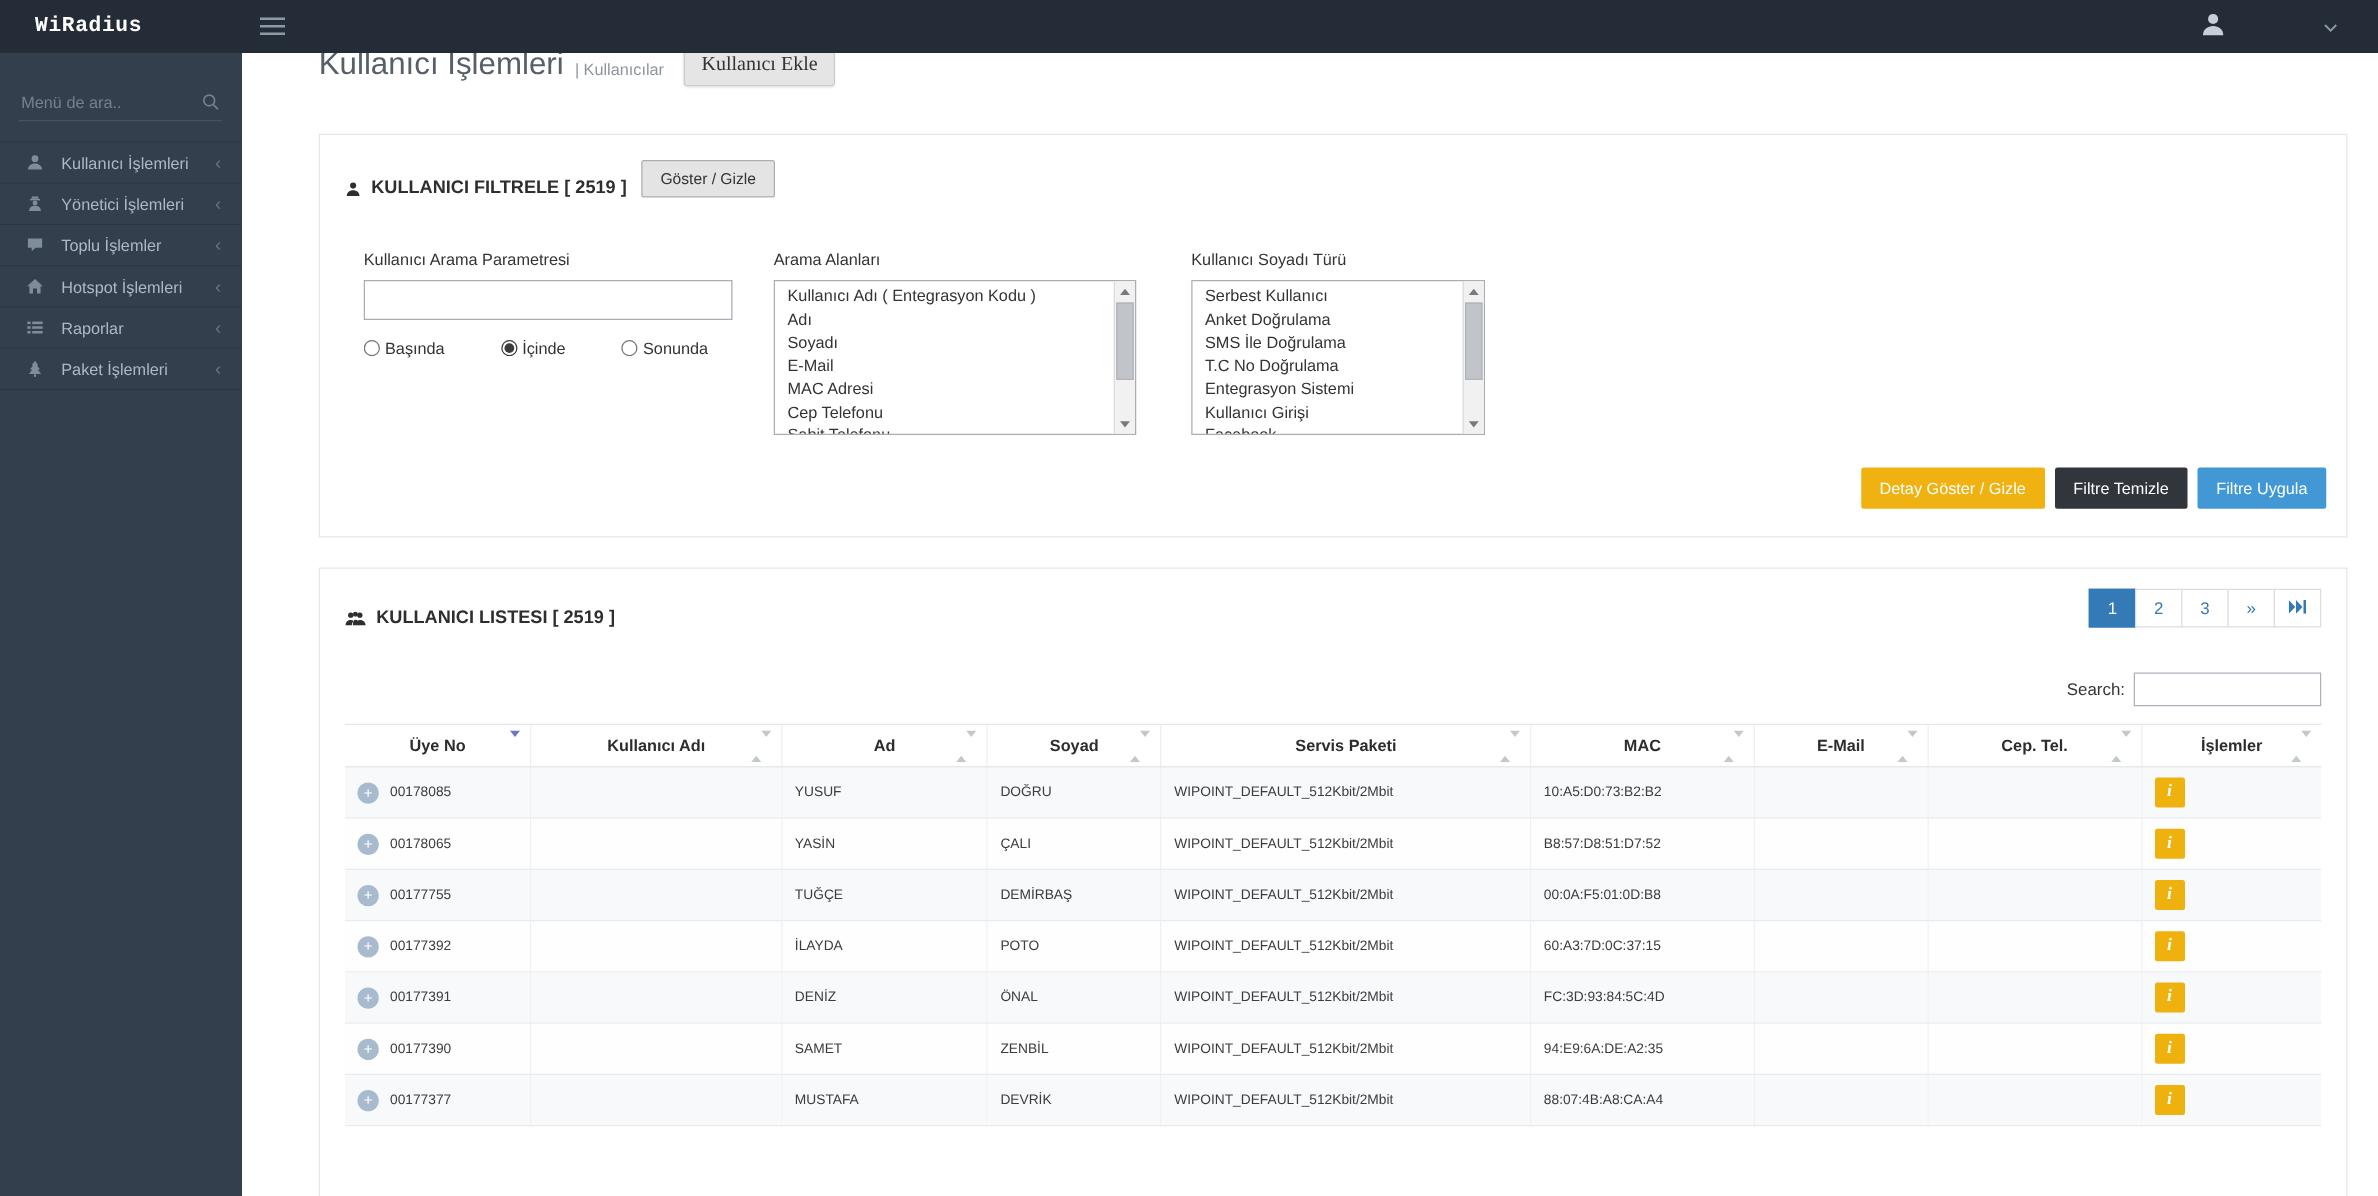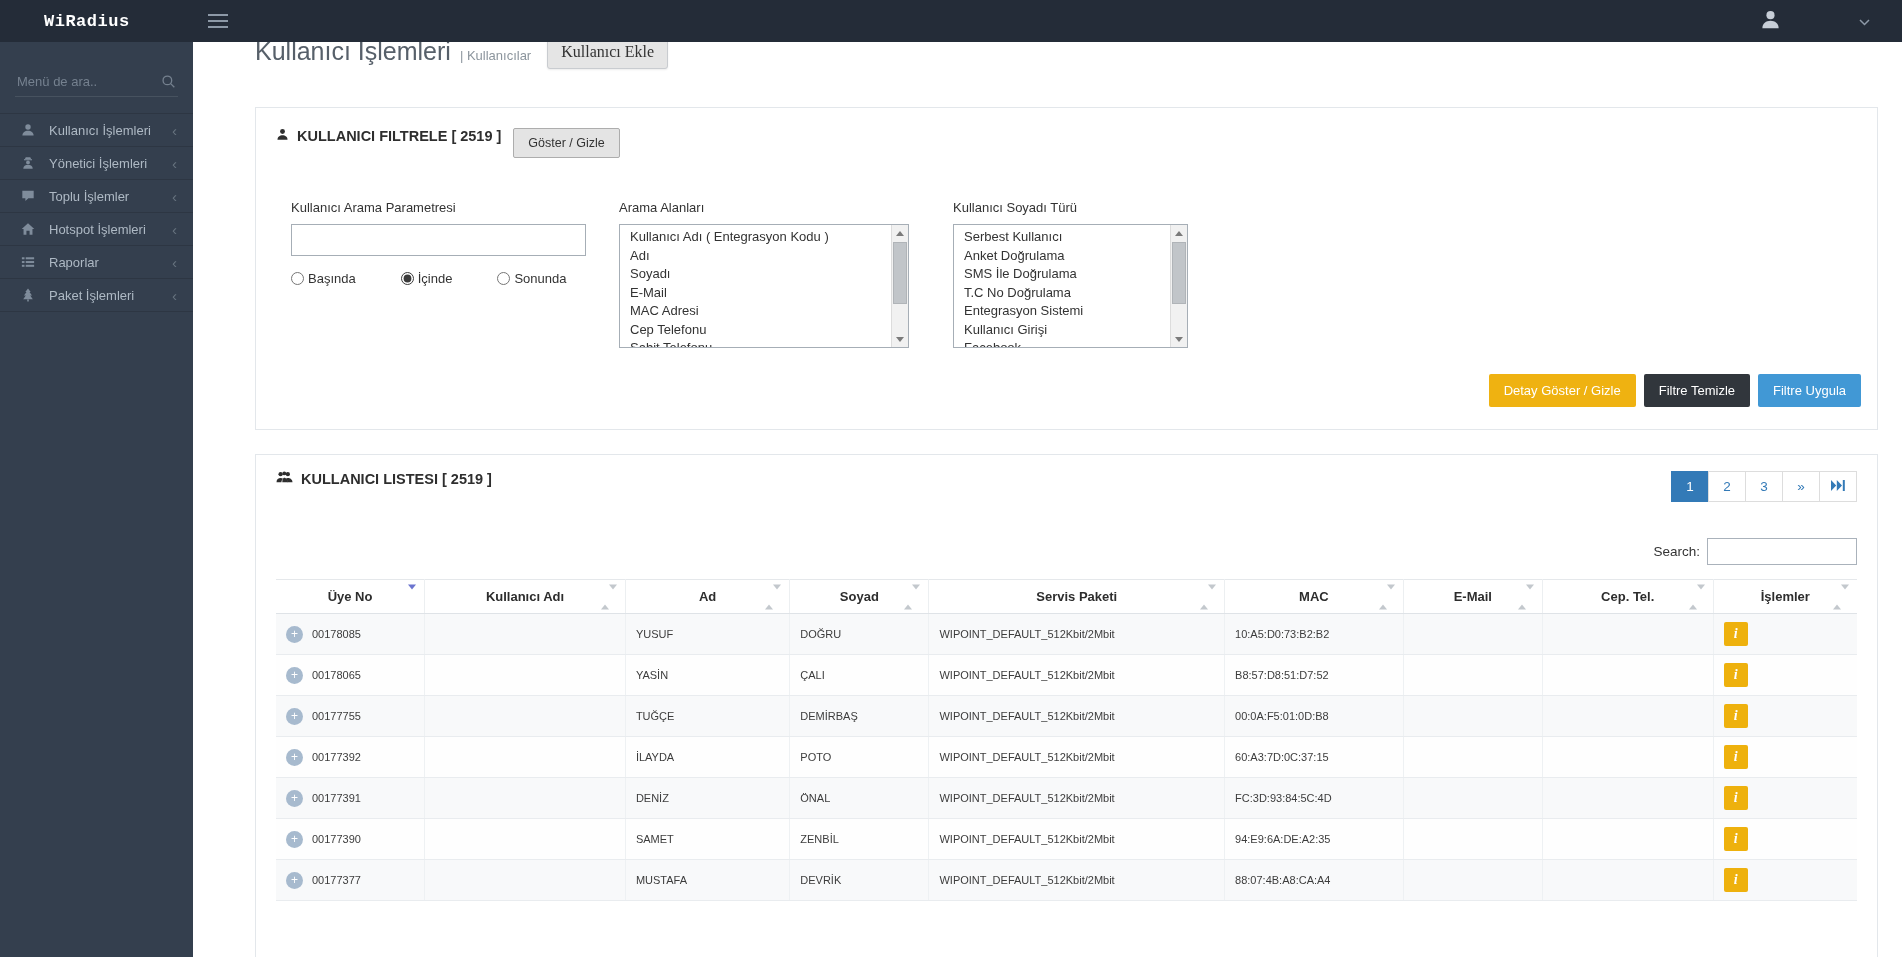--- a/index.html
+++ b/index.html
@@ -2,21 +2,21 @@
 <html><head>
 <meta charset="utf-8">
 <style>
   * { margin:0; padding:0; box-sizing:border-box; }
   html,body { width:1902px; height:957px; overflow:hidden; background:#fff;
     font-family:"Liberation Sans", sans-serif; }
 
   
   .topbar { position:fixed; top:0; left:0; width:1902px; height:42px;
     background:#242c38; display:flex; align-items:center; z-index:20; }
-  .brand { width:172px; padding-left:44px; color:#fff; font-family:"Liberation Mono", monospace;
+  .brand { width:172px; padding-left:28px; color:#fff; font-family:"Liberation Mono", monospace;
     font-weight:bold; font-size:17px; letter-spacing:.5px; cursor:pointer; }
   .hamburger { background:none; border:none; cursor:pointer; padding:6px 8px; margin-left:28px; }
   .hamburger .bar { display:block; width:20px; height:2px; background:#8d99a7; margin:4px 0; }
   .topbar-right { margin-left:auto; display:flex; align-items:center; }
   .user-btn { background:none; border:none; cursor:pointer; color:#c7ced7; margin-right:78px; }
   .caret-btn { background:none; border:none; cursor:pointer; color:#8d99a7; margin-right:32px; }
 
   
   .sidebar { position:fixed; top:42px; left:0; width:193px; bottom:0; background:#343f4e; z-index:10; }
   .side-search { position:relative; margin:26px 15px 16px 15px; }
@@ -35,21 +35,21 @@
   
   .content { margin-left:193px; padding:33px 24px 0 62px; }
   .page-head { display:flex; align-items:center; }
   .page-title { font-size:25px; font-weight:400; color:#57606a; }
   .page-sub { font-size:13px; color:#8c959d; margin-left:9px; margin-top:8px; }
   .btn-add { margin-left:16px; margin-top:2px; padding:7px 13px; font-size:16px; color:#333;
     background:#e5e5e5; border:1px solid #c9ccd0; border-radius:3px; cursor:pointer;
     box-shadow:0 1px 2px rgba(0,0,0,.08); font-family:Liberation Serif, serif; }
 
   .panel { margin-top:38px; border:1px solid #e3e7eb; background:#fff; }
-  .panel-head { display:flex; align-items:flex-start; padding:20px 20px 0 20px; }
+  .panel-head { display:flex; align-items:flex-end; padding:20px 20px 0 20px; }
   .panel-head .pi { color:#2e2e2e; display:inline-flex; }
   .panel-title { font-size:14.5px; font-weight:bold; color:#2e2e2e; margin-left:8px; }
   .btn-toggle { margin-left:12px; padding:7px 14px; font-size:12.5px; color:#333;
     background:#e4e4e4; border:1px solid #adadad; border-radius:2px; cursor:pointer;
     font-family:"Liberation Sans", sans-serif; }
 
   .filter-form { display:flex; padding:42px 20px 0 35px; }
   .fcol1 { width:295px; }
   .fcol2 { width:290px; margin-left:33px; }
   .fcol3 { width:235px; margin-left:44px; }

